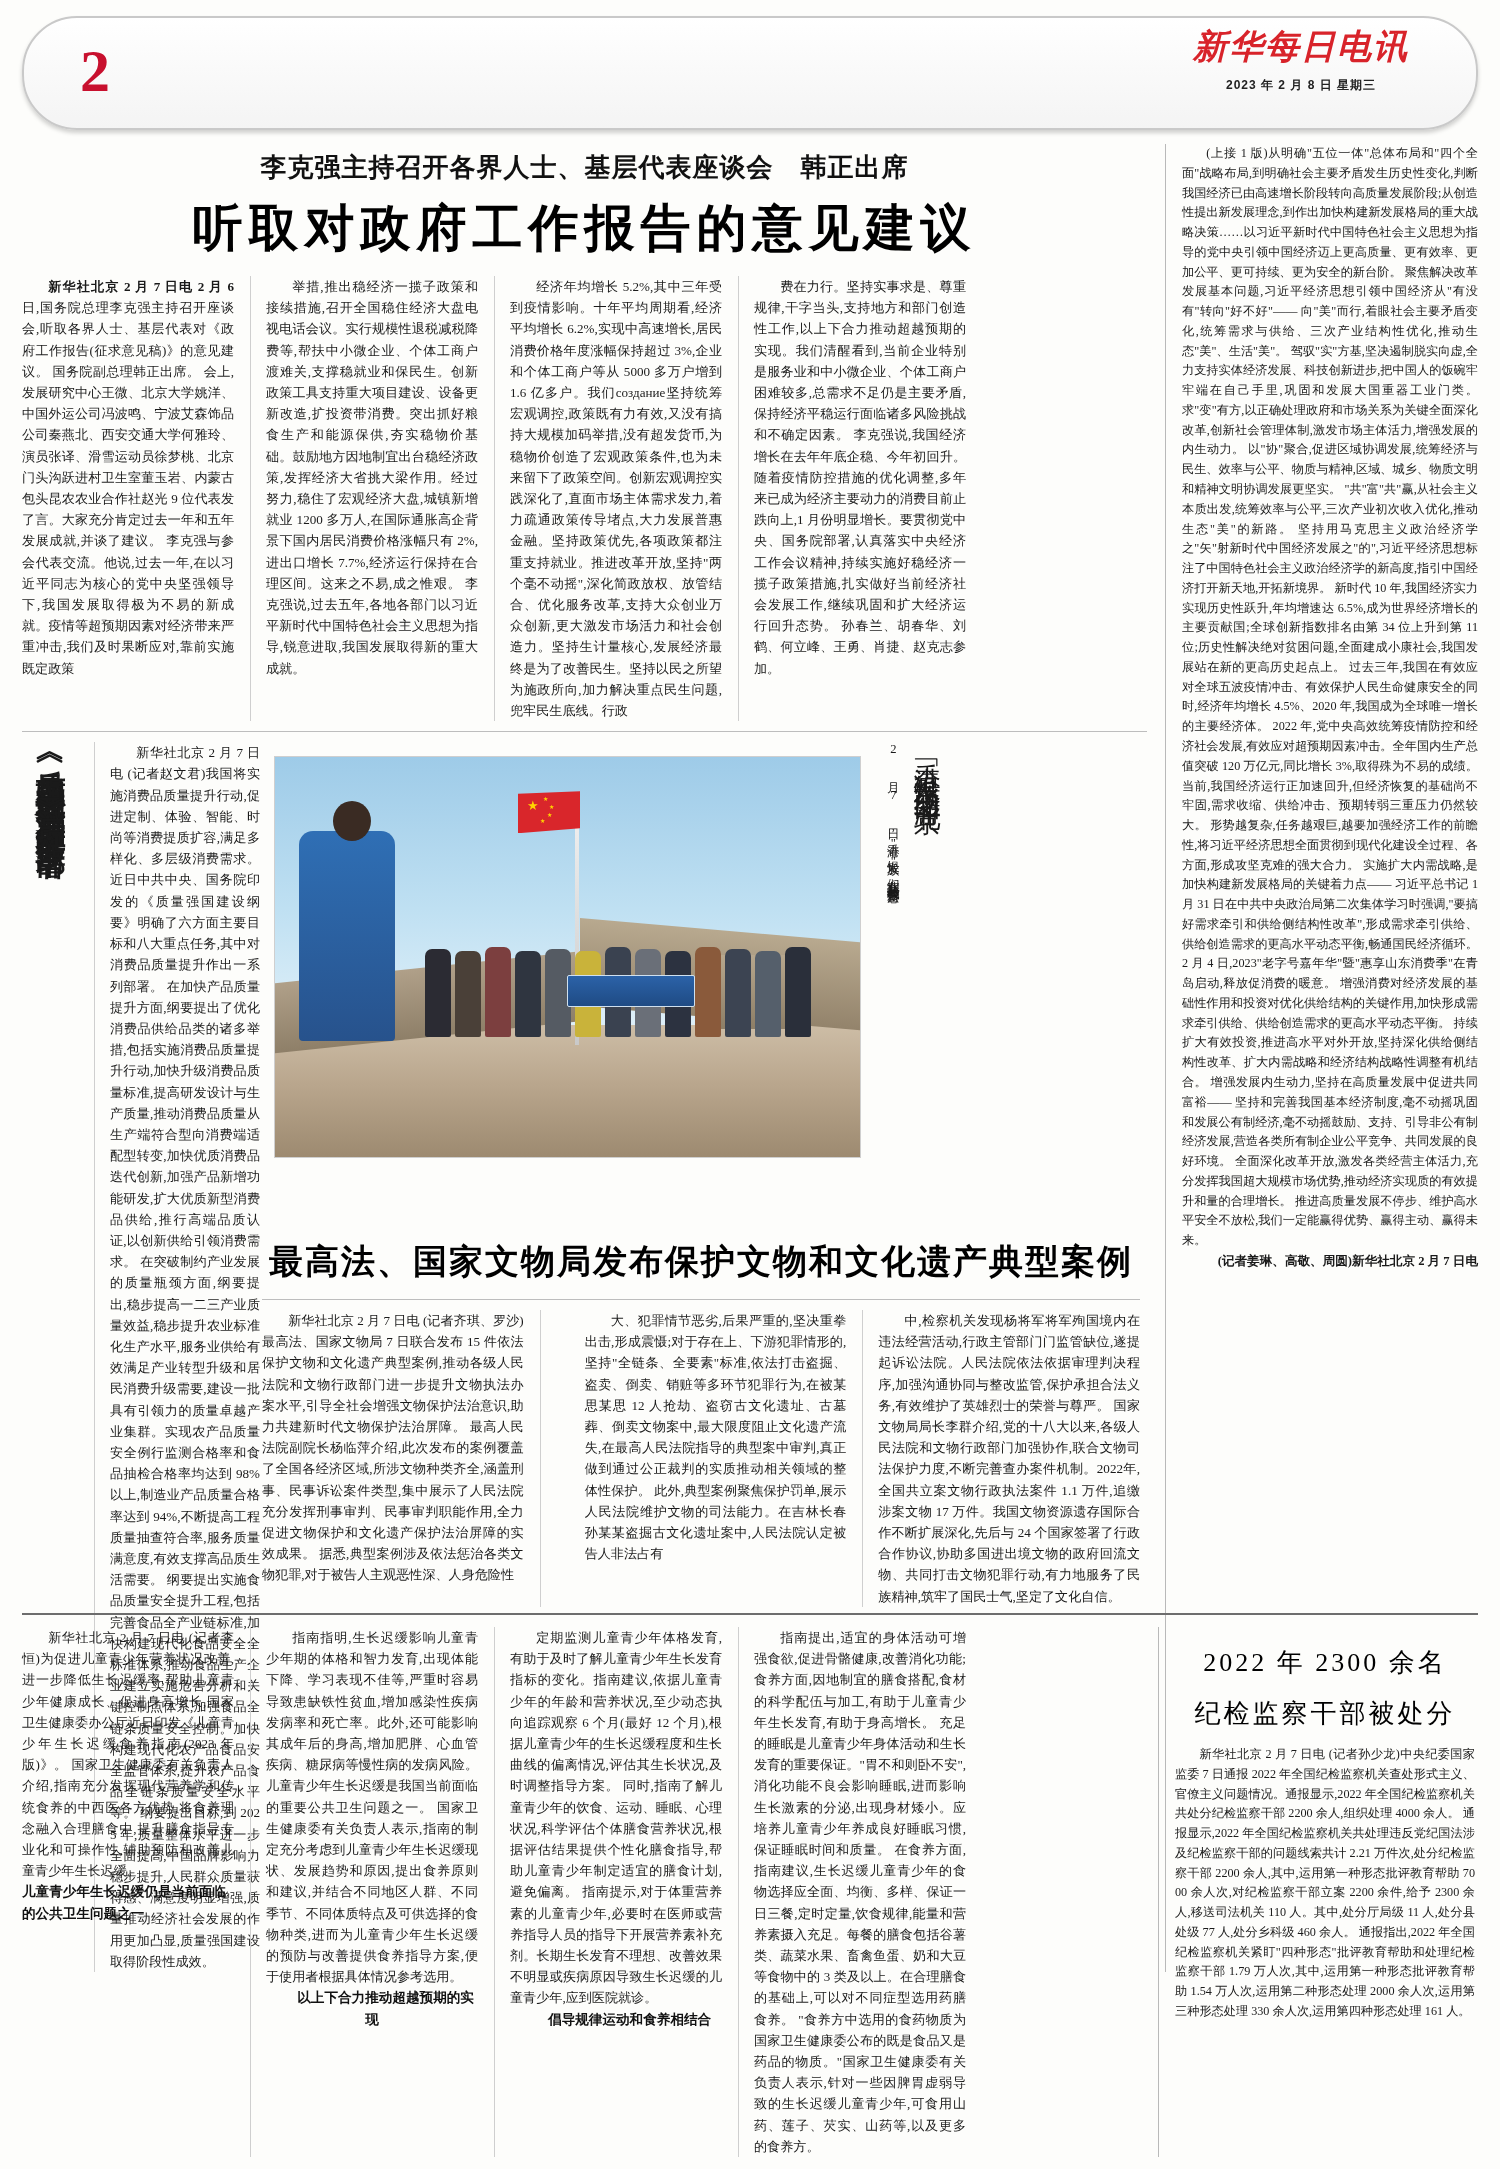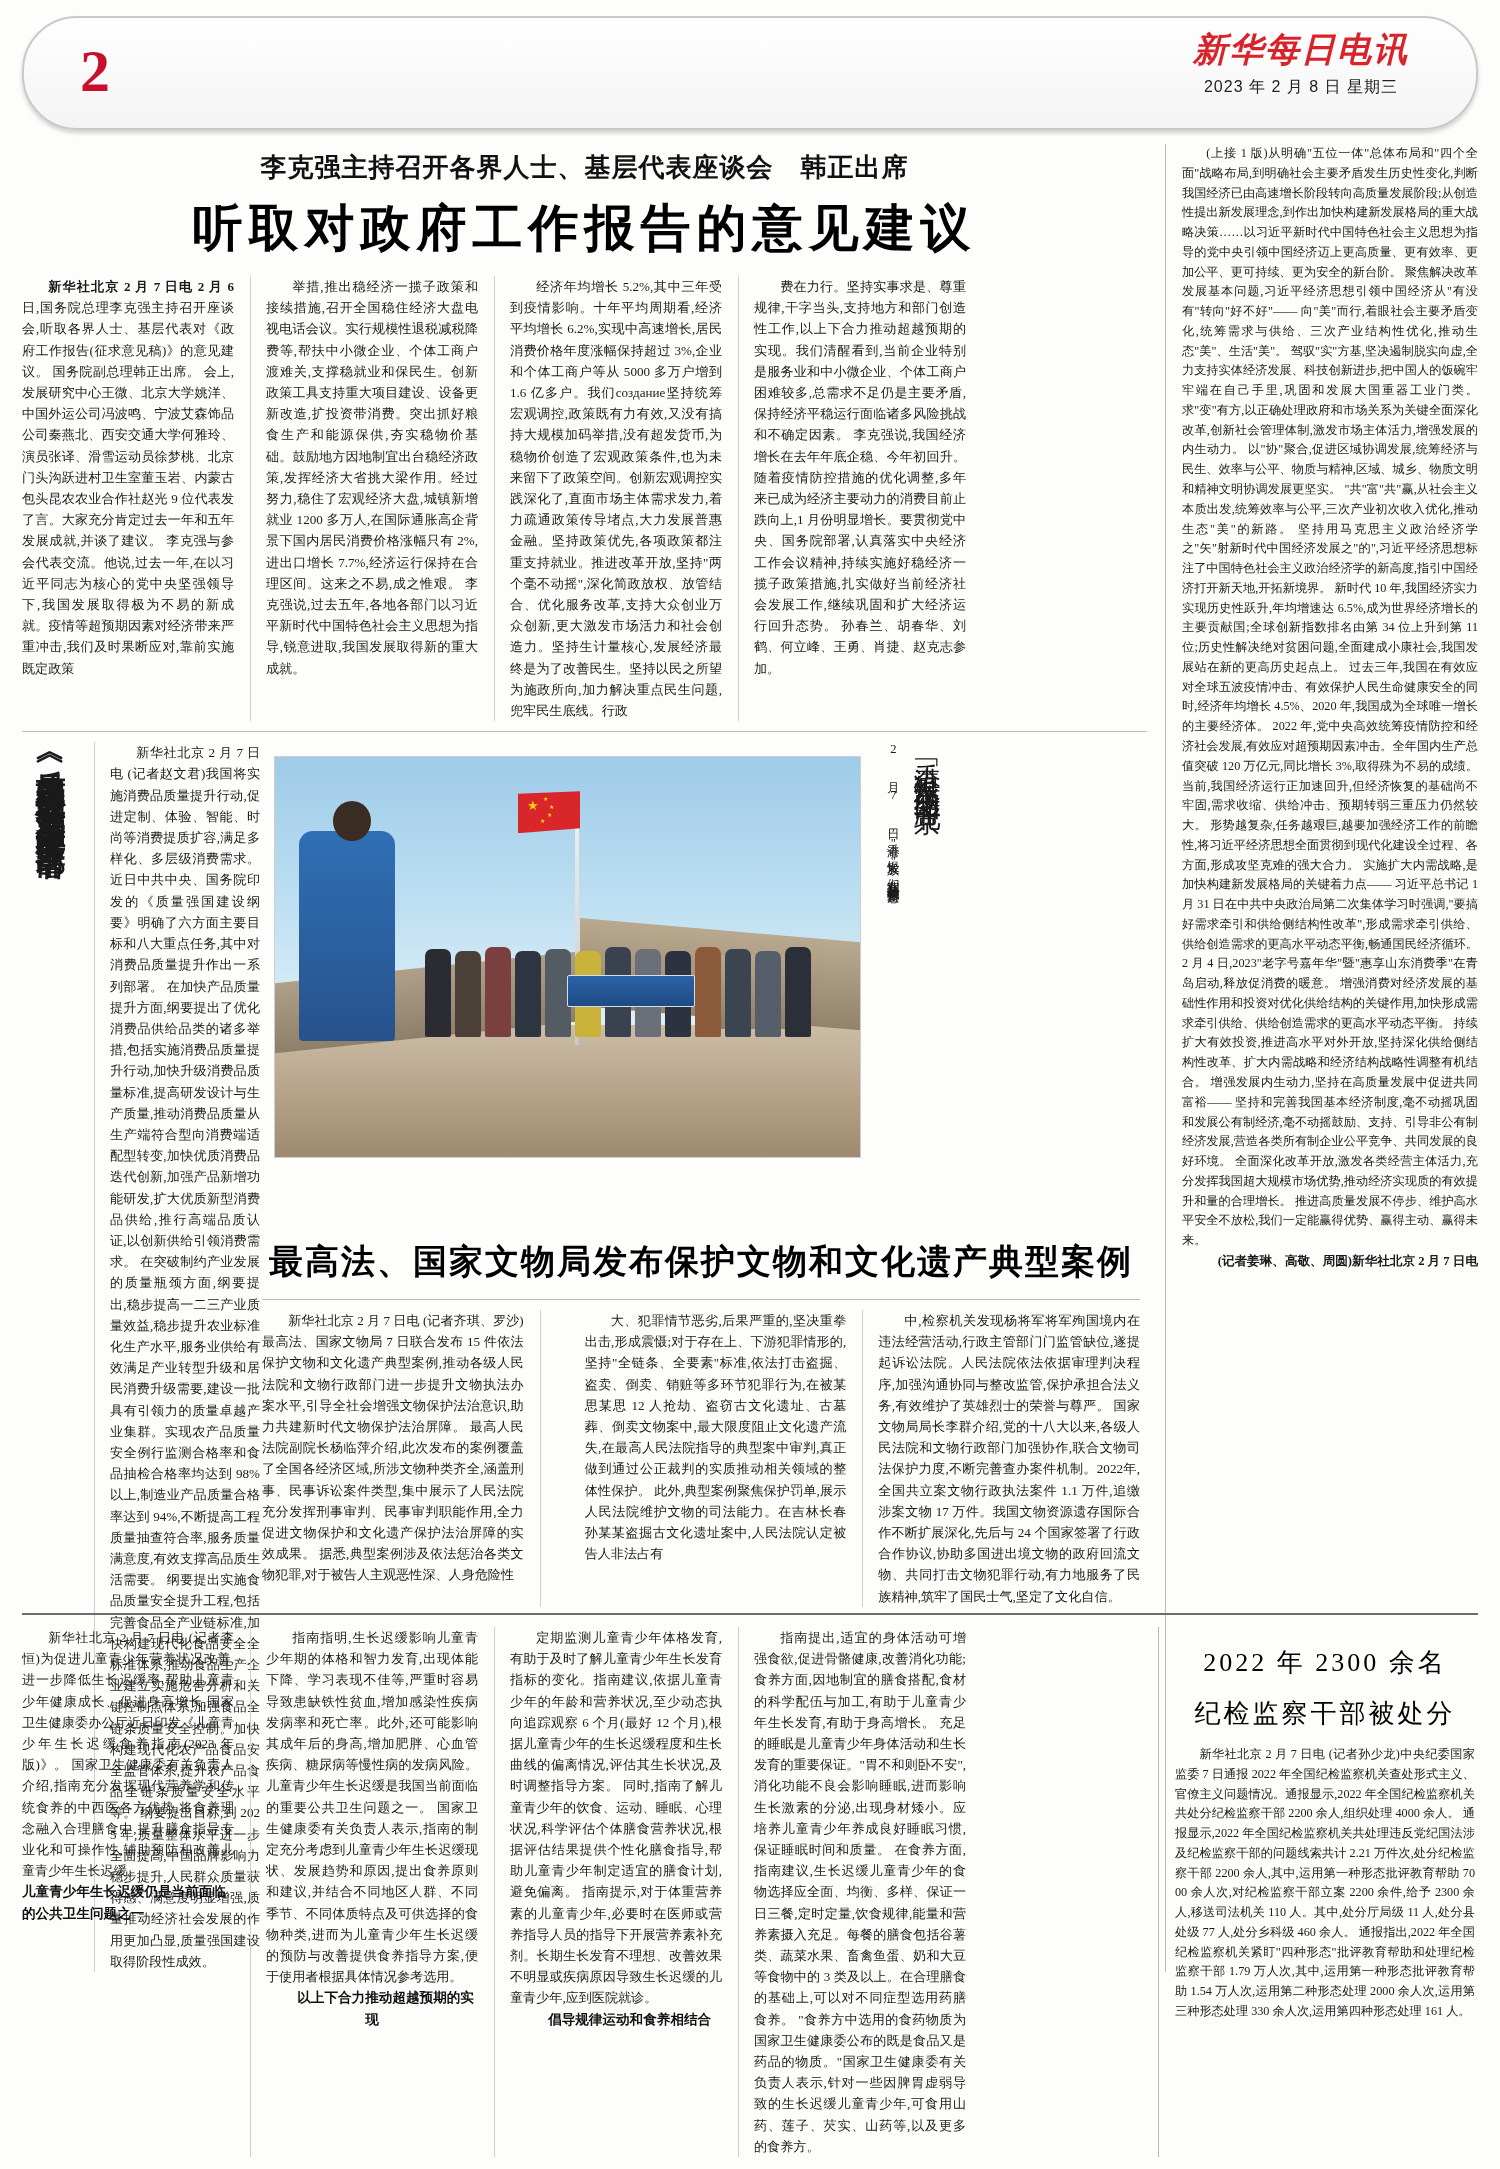--- a/index.html
+++ b/index.html
@@ -30,27 +30,27 @@
   .masthead-title{
     position:absolute;left:0;right:0;text-align:center;
     font-family:"Liberation Sans","DejaVu Sans",sans-serif;
     font-size:46px;font-weight:bold;color:#cf1226;
     letter-spacing:14px;text-indent:14px;
   }
   .brand{
     position:absolute;right:40px;top:14px;text-align:center;width:270px;
   }
   .brand-name{
-    font-family:Liberation Serif, serif;
+    font-family:Liberation Mono, monospace;
     font-size:34px;font-weight:bold;color:#d8232a;letter-spacing:2px;
     font-style:italic;line-height:1.05;
   }
   .brand-date{
     font-family:"Liberation Sans",sans-serif;
-    font-size:16px;font-weight:normal;color:#222;margin-top:9px;letter-spacing:1px;
+    font-size:12px;font-weight:bold;color:#222;margin-top:9px;letter-spacing:1px;
   }
 
   
   .top-wrap{display:flex;margin-top:14px;}
   .top-left{width:1140px;}
   .right-rail{width:300px;margin-left:18px;border-left:1px solid #b9b9b9;padding-left:16px;}
 
   .kicker{
     text-align:center;font-family:"Liberation Sans",sans-serif;
     font-size:26px;font-weight:bold;letter-spacing:1px;margin:6px 0 2px 0;color:#111;

